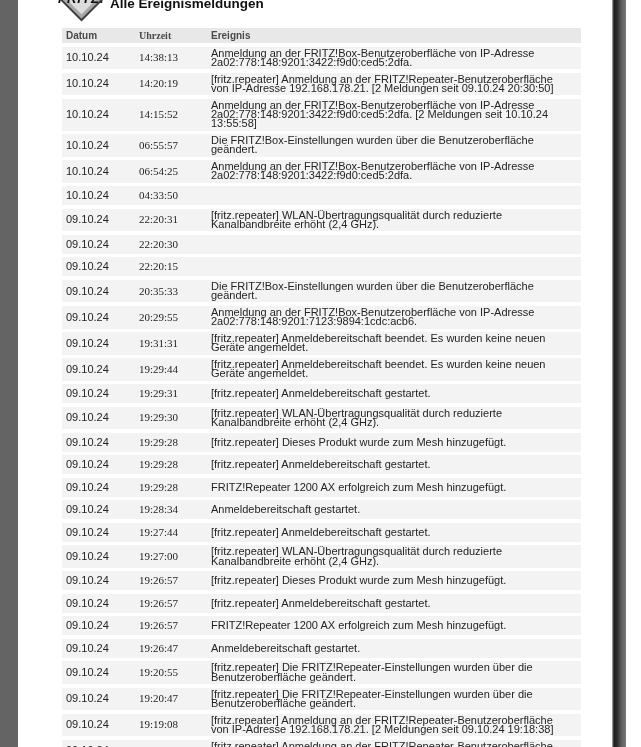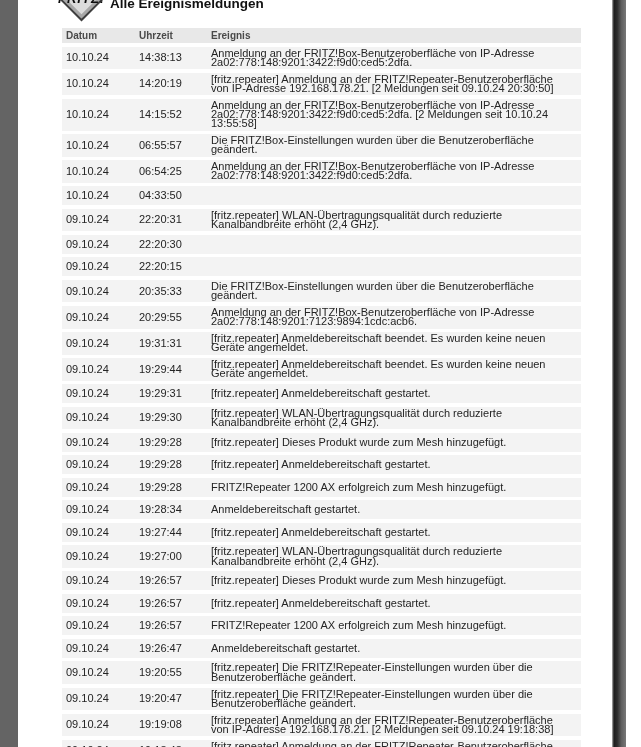--- a/index.html
+++ b/index.html
@@ -52,21 +52,21 @@
     background: #e8e8e8; height: 15px; margin-bottom: 3.5px;
     font-size: 10px; font-weight: bold; color: #4a4a4a;
   }
   .row {
     display: flex; align-items: stretch;
     background: #f3f3f3; margin-bottom: 3.5px; min-height: 19px;
     font-size: 11px; line-height: 9.3px; color: #242424;
   }
   .c { box-sizing: border-box; }
   .c1 { width: 77px; padding-left: 4px; flex: none; }
-  .c2 { width: 72px; flex: none; }
+  .c2 { width: 72px; flex: none; font-family: Liberation Serif, serif; }
   .c3 { width: 370px; padding-right: 12px; flex: none; }
   .row .c { display: flex; align-items: center; padding-top: 2px; padding-bottom: 2px; }
   .row .c3 span { display: block; }
 </style>
 </head>
 <body>
 
 <div class="viewport">
   <div class="side-left"></div>
 

